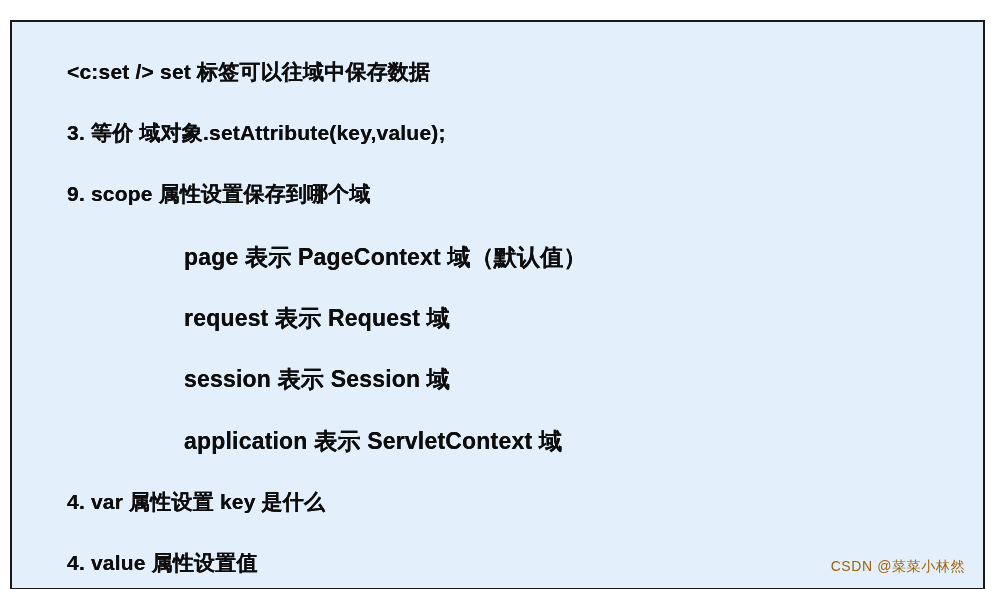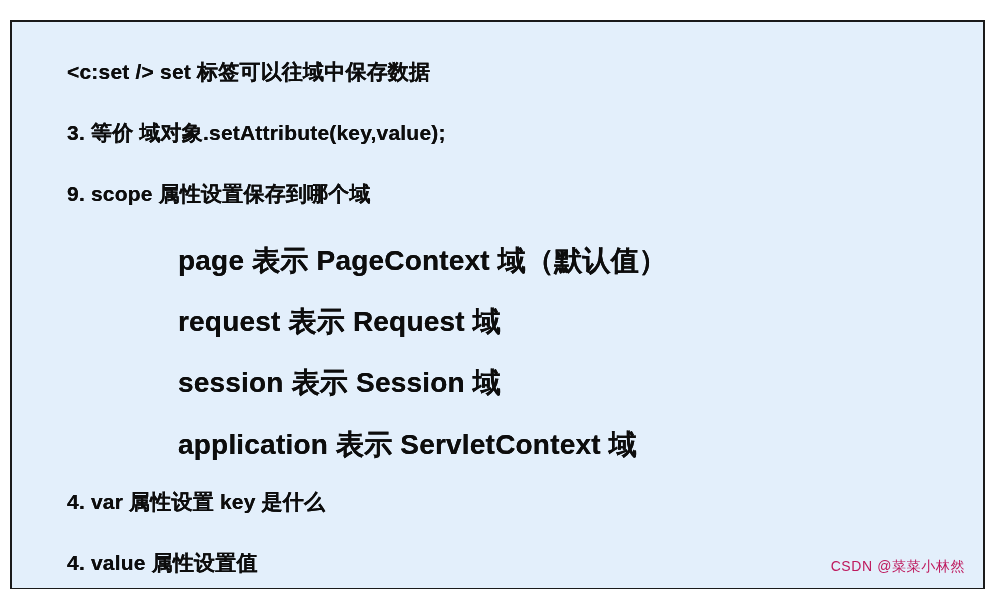--- a/index.html
+++ b/index.html
@@ -49,22 +49,22 @@
     left: 55px;
     white-space: nowrap;
     color: #0d0d0d;
     font-weight: bold;
     font-size: 21px;
     letter-spacing: 0.2px;
     text-shadow: 0 0 0.4px #0d0d0d;
   }
 
   .note-line.indent {
-    left: 166px;
-    font-size: 28px;
+    left: 172px;
+    font-size: 23px;
   }
 
   #watermark {
     position: absolute;
     right: 18px;
     bottom: 12px;
     font-size: 14px;
     color: #b8c4cf;
     font-family: "Liberation Sans", "DejaVu Sans", sans-serif;
     letter-spacing: 0.6px;
@@ -93,17 +93,17 @@
       <div class="note-line indent" style="top:342px;">session 表示 Session 域</div>
 
       <div class="note-line indent" style="top:404px;">application 表示 ServletContext 域</div>
 
       <div class="note-line" style="top:466px;">4. var 属性设置 key 是什么</div>
 
       <div class="note-line" style="top:527px;">4. value 属性设置值</div>
 
     </div>
 
-    <div id="watermark" style="color: #be185d;">CSDN @菜菜小林然</div>
+    <div id="watermark" style="color: #a16207;">CSDN @菜菜小林然</div>
 
   </div>
 
 </div>
 
 </body></html>

